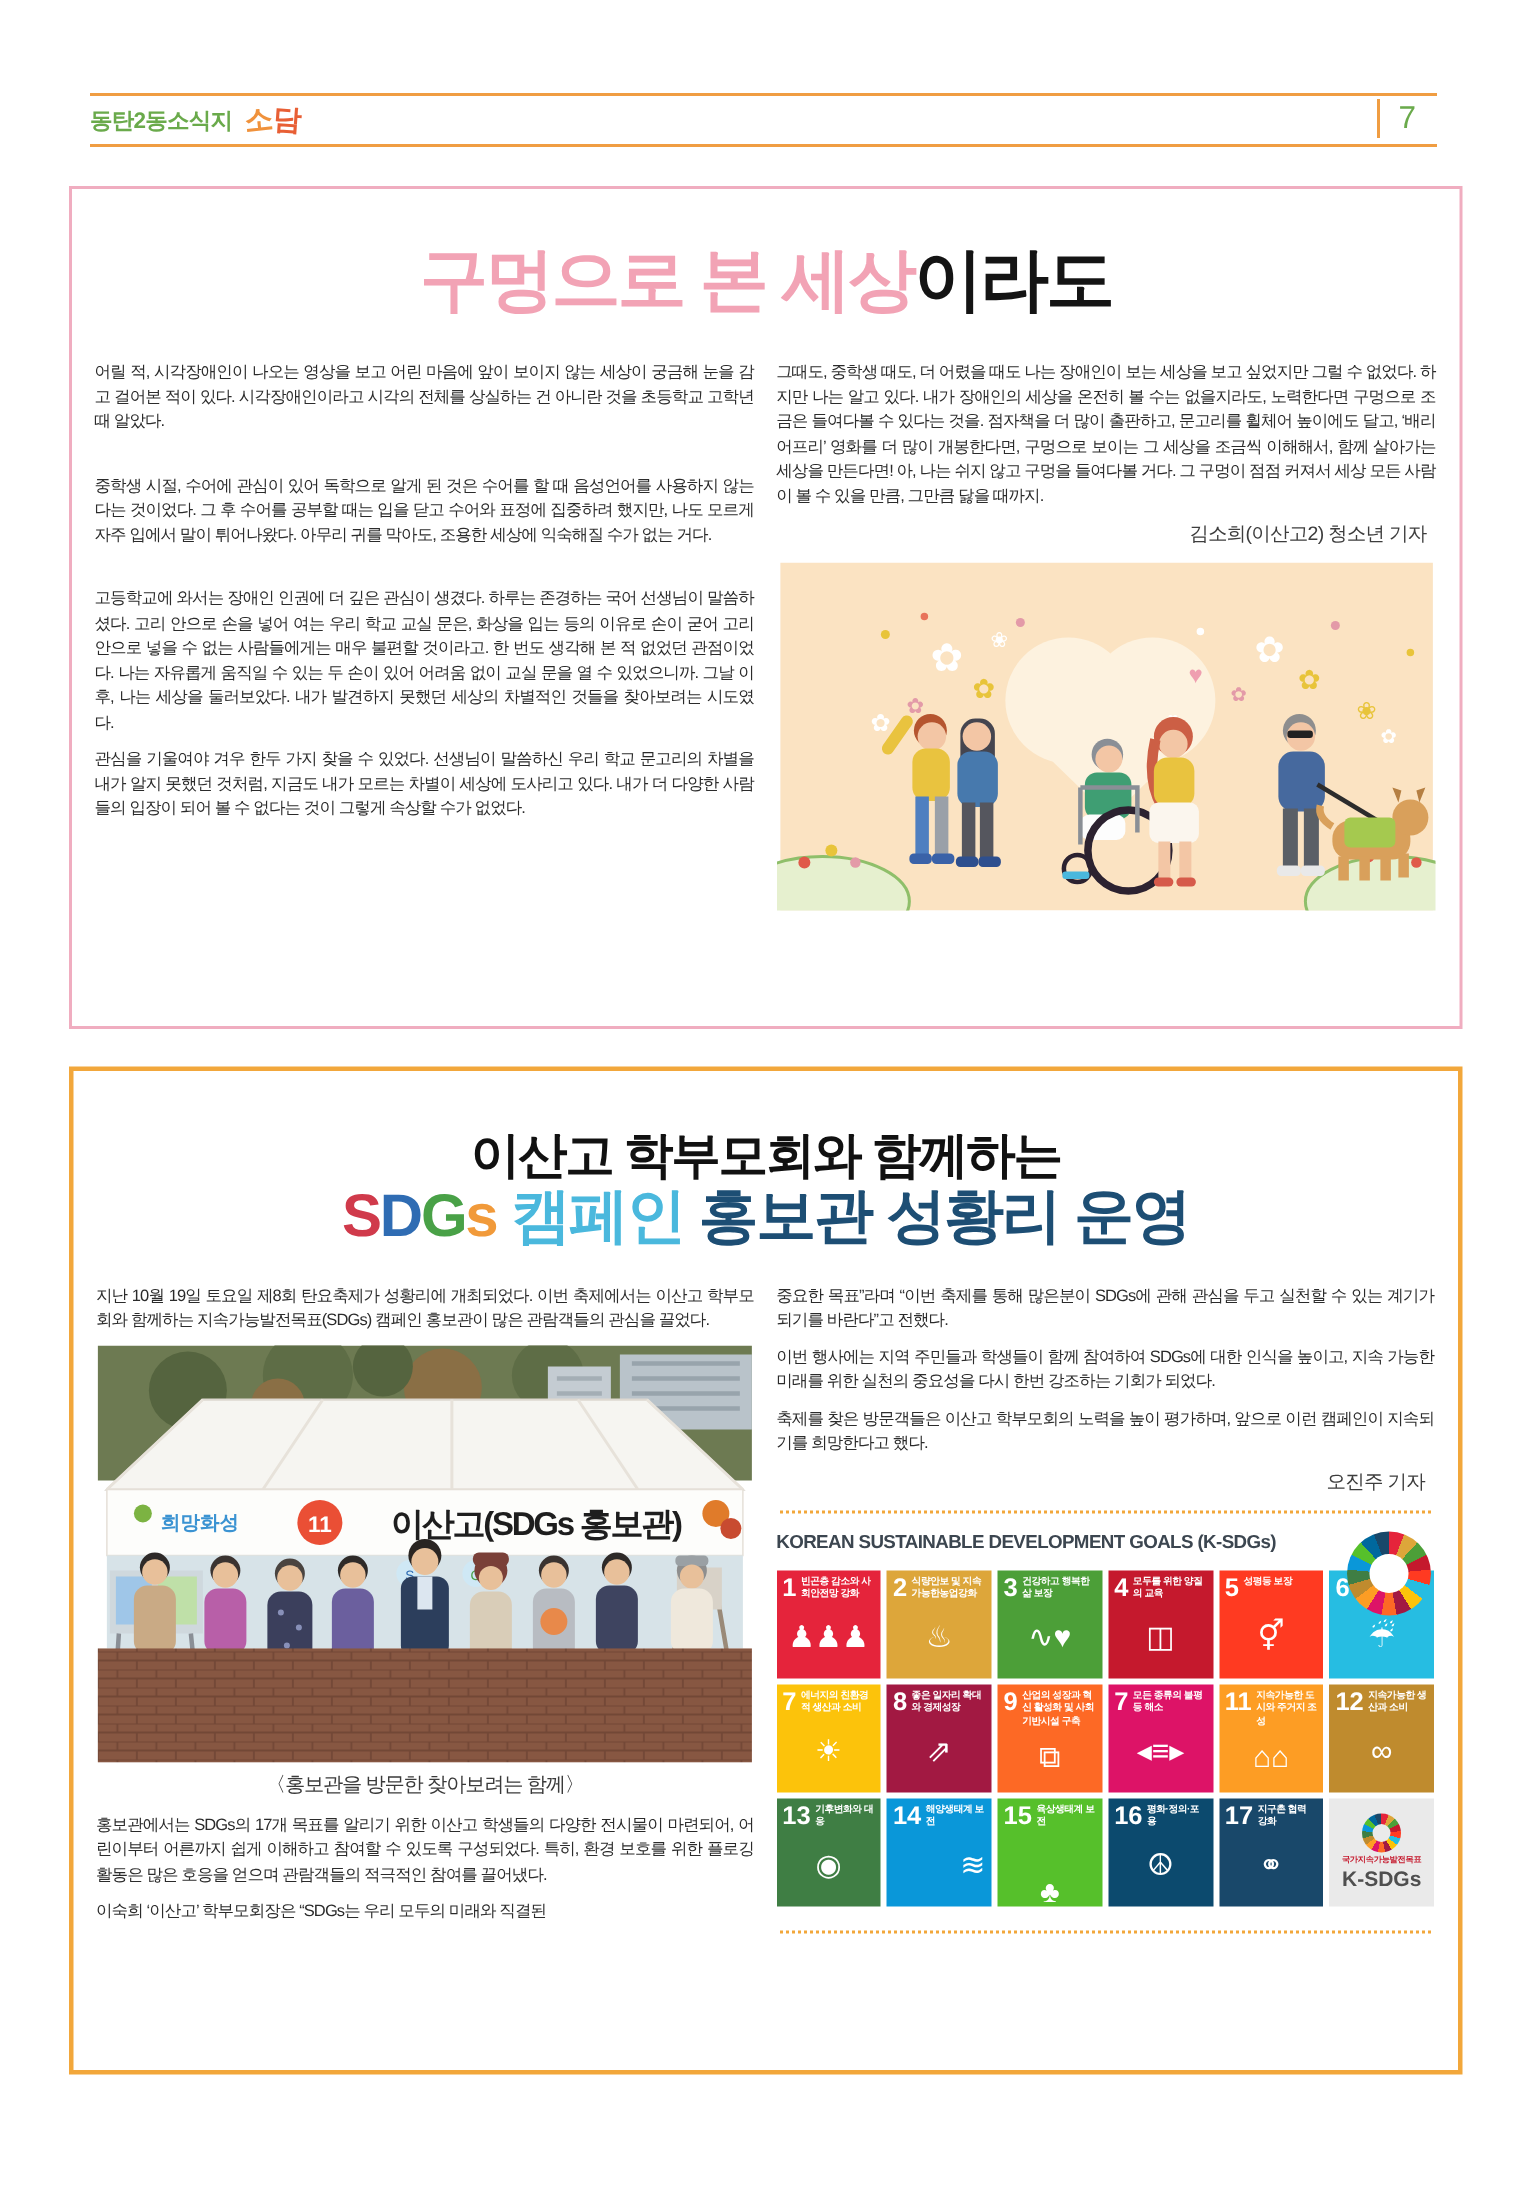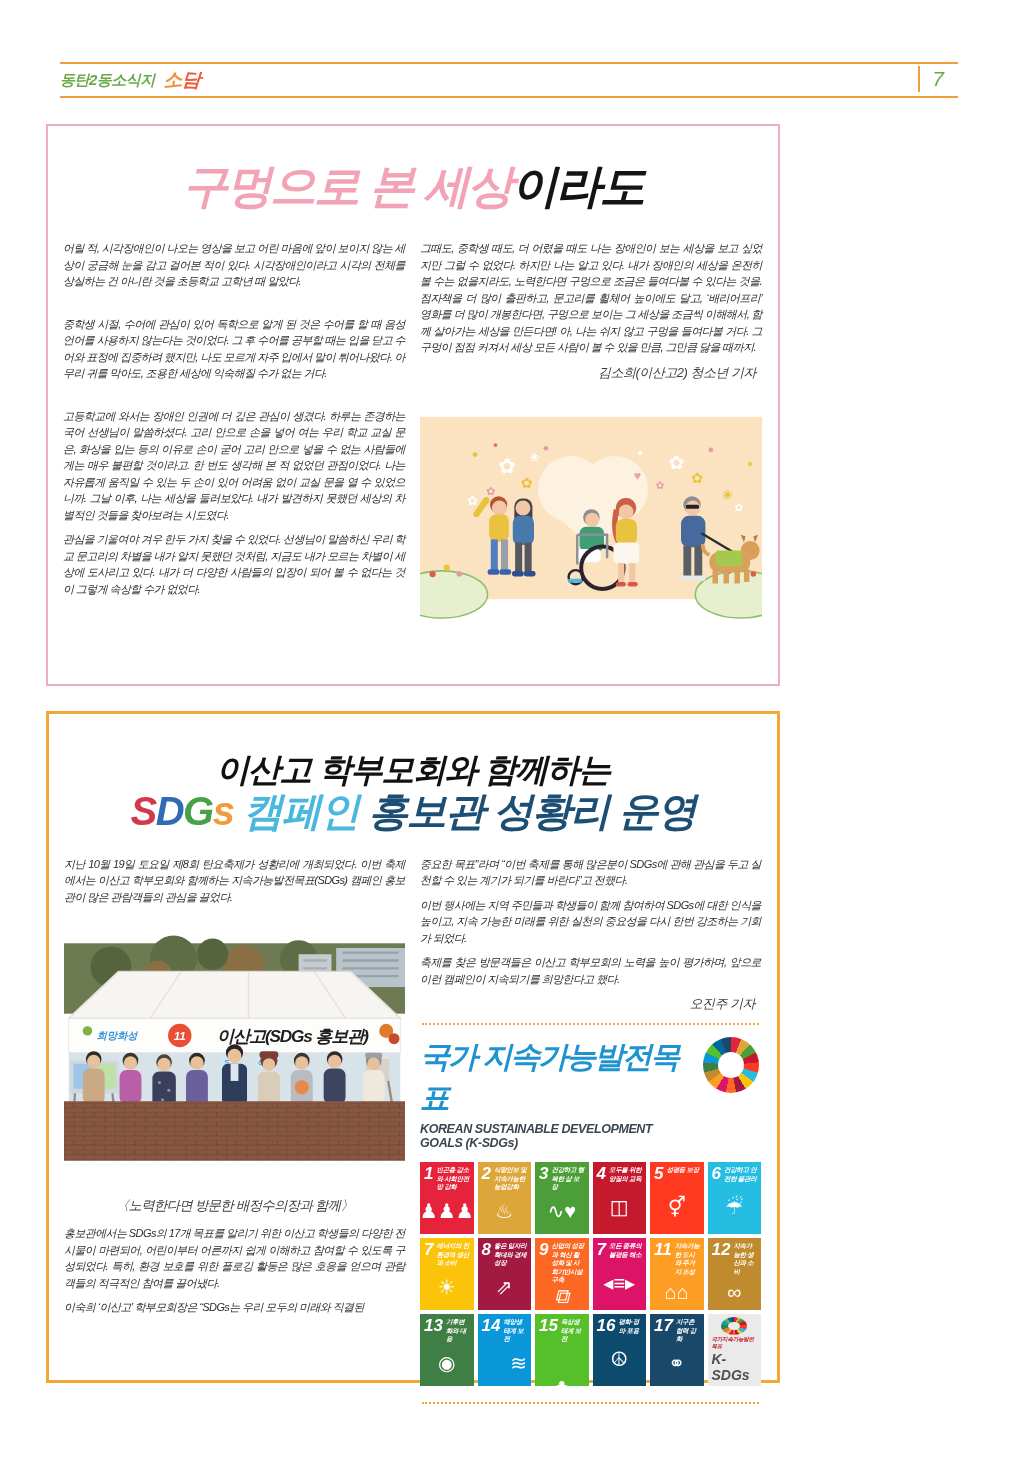--- a/index.html
+++ b/index.html
@@ -1,32 +1,32 @@
 <!DOCTYPE html>
 <html lang="ko"><head>
 <meta charset="utf-8">
 <style>
   html,body{margin:0;padding:0;background:#ffffff;}
   body{font-family:"Liberation Sans","DejaVu Sans",sans-serif;}
-  .page{position:relative;width:1024px;height:1457px;background:#ffffff;overflow:hidden;font-style:italic;}
+  .page{position:relative;width:1024px;height:1457px;background:#ffffff;overflow:hidden;}
 
   
   .masthead{position:absolute;left:60px;top:62px;width:898px;}
   .rule{height:2px;background:#f09d42;}
   .brand-row{position:relative;height:32px;display:flex;align-items:center;}
   .brand{font-size:15px;font-weight:bold;color:#6aaa4b;letter-spacing:-0.5px;}
   .brand-accent{margin-left:8px;font-weight:bold;font-size:19px;}
   .brand-accent .so{color:#f0923c;display:inline-block;transform:rotate(-6deg);}
   .brand-accent .dam{color:#e85f35;display:inline-block;transform:rotate(4deg);}
   .pageno-wrap{position:absolute;right:14px;top:2px;display:flex;align-items:center;gap:12px;}
   .tick{width:2px;height:26px;background:#f09d42;}
   .pageno{font-size:21px;color:#6aaa4b;}
 
   
-  .box{position:absolute;left:46px;width:734px;background:#fff;box-sizing:border-box;}
+  .box{position:absolute;left:46px;width:929px;background:#fff;box-sizing:border-box;}
   .box-pink{top:124px;height:562px;border:2px solid #f0adc0;}
   .box-orange{top:711px;height:672px;border:3px solid #f2a73b;}
 
   .a1-title{margin:30px 0 0;text-align:center;font-size:46px;font-weight:bold;letter-spacing:-2px;}
   .a1-title .pink{color:#f2a3b5;}
   .a1-title .black{color:#141414;}
 
   .cols{display:flex;gap:15px;padding:0 15px;margin-top:22px;}
   .col{width:calc(50% - 8px);}
 
@@ -328,35 +328,34 @@
               <rect x="398" y="248" width="13" height="7" rx="3" fill="#f0f0f0"></rect>
           </g>
 
           <rect x="0" y="202" width="436" height="76" fill="url(#brick)"></rect>
           <g opacity="0.25">
               <rect x="0" y="202" width="436" height="76" fill="#5a3a2c"></rect>
             </g>
           <g opacity="0">.</g>
         </svg>
 
-        <div class="caption">〈노력한다면 방문한 배정수의장과 함께〉</div>
+        <div class="caption">〈홍보관을 방문한 찾아보려는 함께〉</div>
         <p class="body">홍보관에서는 SDGs의 17개 목표를 알리기 위한 이산고 학생들의 다양한 전시물이 마련되어, 어린이부터 어른까지 쉽게 이해하고 참여할 수 있도록 구성되었다. 특히, 환경 보호를 위한 플로깅 활동은 많은 호응을 얻으며 관람객들의 적극적인 참여를 끌어냈다.</p>
         <p class="body">이숙희 ‘이산고’ 학부모회장은 “SDGs는 우리 모두의 미래와 직결된</p>
       </div>
 
       <div class="col">
         <p class="body">중요한 목표”라며 “이번 축제를 통해 많은분이 SDGs에 관해 관심을 두고 실천할 수 있는 계기가 되기를 바란다”고 전했다.</p>
         <p class="body">이번 행사에는 지역 주민들과 학생들이 함께 참여하여 SDGs에 대한 인식을 높이고, 지속 가능한 미래를 위한 실천의 중요성을 다시 한번 강조하는 기회가 되었다.</p>
         <p class="body">축제를 찾은 방문객들은 이산고 학부모회의 노력을 높이 평가하며, 앞으로 이런 캠페인이 지속되기를 희망한다고 했다.</p>
         <div class="byline">오진주 기자</div>
 
         <hr class="dotted">
 
         <div class="ksdgs-head">
-          <h3 class="ksdgs-title">국가 지속가능발전목표</h3>
           <div class="ksdgs-sub">KOREAN SUSTAINABLE DEVELOPMENT GOALS (K-SDGs)</div>
           <div class="wheel"></div>
         </div>
 
         <div class="sdg-grid">
           <div class="tile" style="background: rgb(229, 36, 59);">
               <div class="trow">
                 <span class="tnum">1</span>
                 <span class="tlabel">빈곤층 감소와 사회안전망 강화</span>
               </div>

